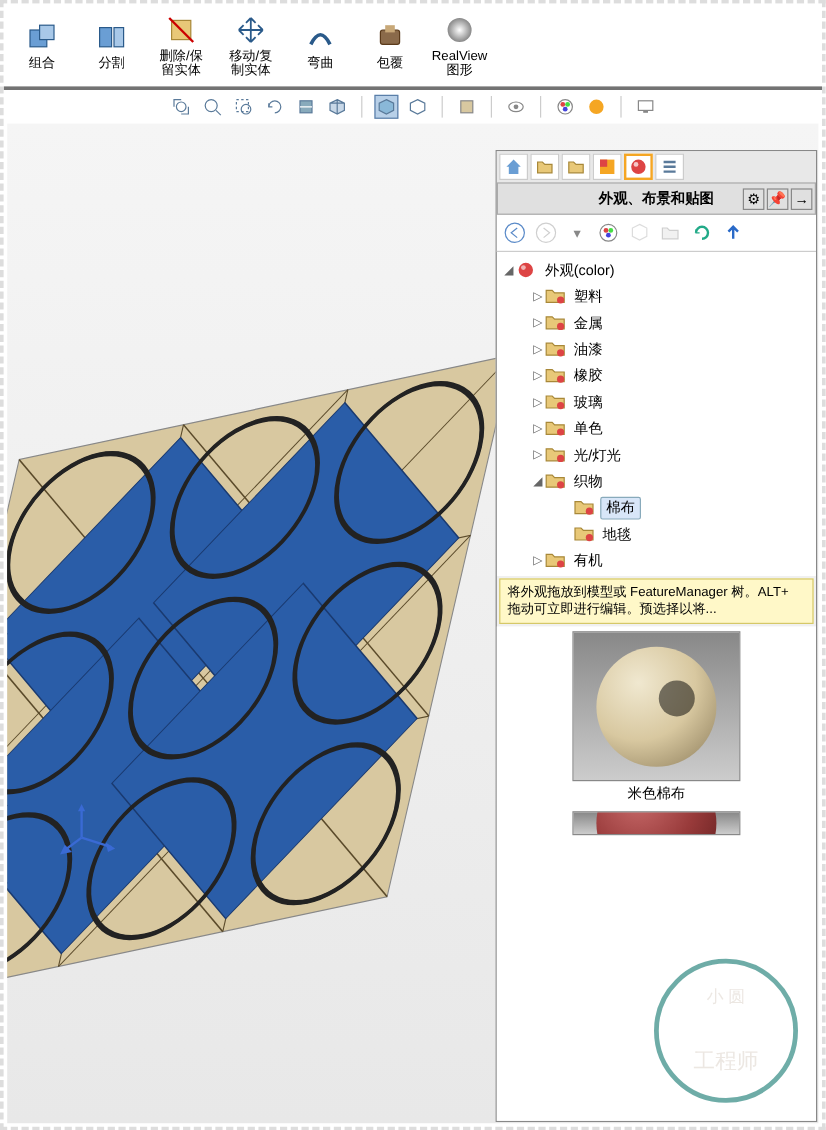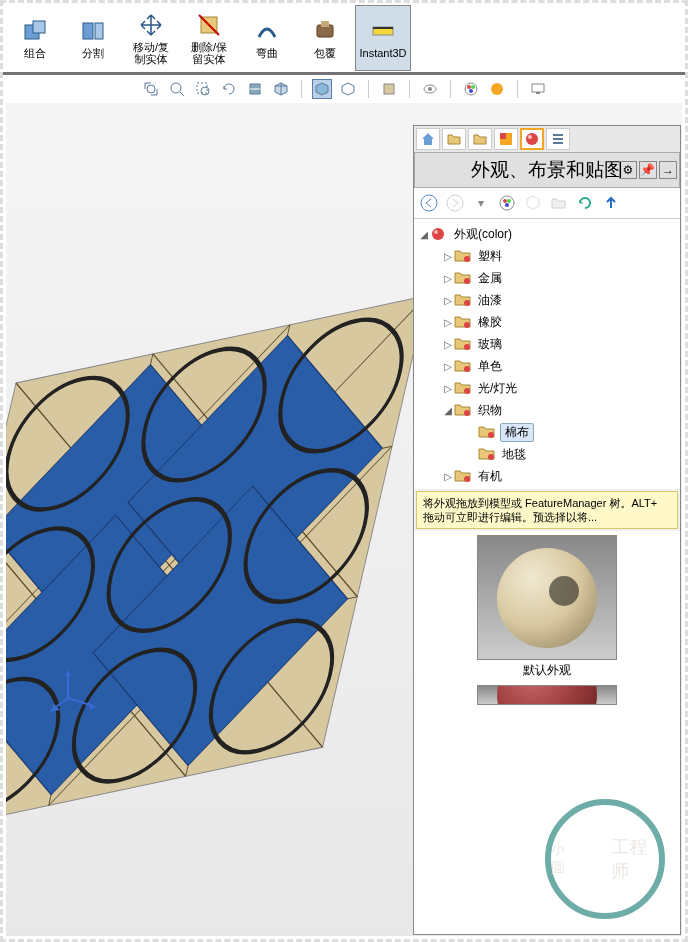--- a/index.html
+++ b/index.html
@@ -15,41 +15,41 @@
 .vb-ic svg { width: 16px; height: 16px; }
 .vsep { width: 1px; height: 18px; background: #ccc; margin: 0 4px; }
 .viewport { position: absolute; left: 3px; top: 100px; right: 3px; bottom: 3px; background: linear-gradient(#f5f5f5, #e8e8e8); overflow: hidden; }
 .model { position: absolute; left: -40px; top: 180px; width: 500px; height: 600px; }
 .triad { position: absolute; left: 42px; top: 565px; }
 .task-panel { position: absolute; right: 4px; top: 122px; width: 268px; background: #f0f0f0; border: 1px solid #888; display: flex; flex-direction: column; height: 810px; }
 .tp-tabs { display: flex; gap: 2px; padding: 2px; background: #e8e8e8; }
 .tp-tab { width: 24px; height: 22px; border: 1px solid #ccc; background: #fff; display: flex; align-items: center; justify-content: center; cursor: pointer; }
 .tp-tab.sel { border: 2px solid #f5a623; }
 .tp-title { background: #e0e0e0; border: 1px solid #aaa; padding: 4px; display: flex; align-items: center; justify-content: center; position: relative; }
-.tp-title .ttl { font-weight: normal; font-size: 19px; }
+.tp-title .ttl { font-weight: bold; font-size: 12px; }
 .tp-title .ctrls { position: absolute; right: 2px; display: flex; gap: 2px; }
 .tp-title .ctrls span { width: 18px; height: 18px; border: 1px solid #888; display: flex; align-items: center; justify-content: center; cursor: pointer; }
 .tp-tool { display: flex; gap: 4px; padding: 4px; background: #fff; border-bottom: 1px solid #ccc; align-items: center; }
 .tp-tool span { width: 22px; height: 22px; display: flex; align-items: center; justify-content: center; cursor: pointer; }
 .tree { background: #fff; overflow-y: auto; flex: 0 0 270px; padding: 4px 0; font-size: 12px; }
 .tn { display: flex; align-items: center; padding: 2px 4px; cursor: pointer; height: 22px; }
 .tn .exp { width: 12px; font-size: 10px; color: #666; text-align: center; }
 .tn .fic { width: 18px; height: 16px; margin-right: 4px; }
 .tn.sel .nl { background: #d8e6f8; border: 1px solid #8ab; padding: 0 4px; border-radius: 2px; }
 .tn .nl { padding: 0 2px; }
 .l0 { padding-left: 4px; } .l1 { padding-left: 28px; } .l2 { padding-left: 52px; }
 .def-bar { background: #fff8c8; border: 1px solid #d5c868; padding: 2px 6px; font-size: 12px; }
 .tip-bar { background: #fff8c8; border: 1px solid #d5c868; padding: 4px 6px; font-size: 11px; line-height: 14px; margin: 2px; }
 .swatches { background: #fff; overflow-y: auto; flex: 1; padding: 4px; display: flex; flex-direction: column; gap: 4px; align-items: center; }
 .sw { display: flex; flex-direction: column; align-items: center; width: 145px; }
 .sw-img { width: 140px; height: 125px; border: 1px solid #888; background: linear-gradient(#888,#ccc); display: flex; align-items: center; justify-content: center; cursor: pointer; }
 .sw-lbl { font-size: 12px; padding: 2px; }
 .ball { width: 100px; height: 100px; border-radius: 50%; position: relative; }
 .ball .hole { position: absolute; width: 30px; height: 30px; border-radius: 50%; background: rgba(0,0,0,0.5); right: 18px; top: 28px; }
-.watermark { position: absolute; right: 20px; bottom: 20px; width: 120px; height: 120px; border: 6px solid #0f766e; border-radius: 50%; display: flex; align-items: center; justify-content: center; color: #e0d8d0; font-size: 14px; opacity: 0.6; pointer-events: none; gap: 32px; }
+.watermark { position: absolute; right: 20px; bottom: 20px; width: 120px; height: 120px; border: 4px solid #0f766e; border-radius: 50%; display: flex; flex-direction: column; align-items: center; justify-content: center; color: #e0d8d0; font-size: 14px; opacity: 0.6; pointer-events: none; gap: 32px; }
 </style>
 </head>
 <body>
 
 <div class="ribbon">
   <div class="rb-btn">
     <svg class="ic">
         <rect x="4" y="8" width="14" height="14" fill="#6a9ed4" stroke="#2a5a8a"></rect>
         <rect x="12" y="4" width="12" height="12" fill="#a8c8e8" stroke="#2a5a8a"></rect>
       </svg>
@@ -57,52 +57,58 @@
   </div>
   <div class="rb-btn">
     <svg class="ic">
         <rect x="4" y="6" width="10" height="16" fill="#6a9ed4" stroke="#2a5a8a"></rect>
         <rect x="16" y="6" width="8" height="16" fill="#a8c8e8" stroke="#2a5a8a"></rect>
       </svg>
     <span class="lbl">分割</span>
   </div>
   <div class="rb-btn">
     <svg class="ic">
+        <rect x="6" y="6" width="16" height="16" fill="#e8c878" stroke="#a88838"></rect>
+        <line x1="4" y1="4" x2="24" y2="24" stroke="#c00" stroke-width="2"></line>
+      </svg>
+    <span class="lbl">删除/保
+留实体</span>
+  </div>
+  <div class="rb-btn">
+    <svg class="ic">
         <path d="M14 4 L14 24 M4 14 L24 14 M14 4 L10 8 M14 4 L18 8 M14 24 L10 20 M14 24 L18 20 M4 14 L8 10 M4 14 L8 18 M24 14 L20 10 M24 14 L20 18" stroke="#2a5a8a" stroke-width="1.5" fill="none"></path>
       </svg>
     <span class="lbl">移动/复
 制实体</span>
   </div>
   <div class="rb-btn">
     <svg class="ic">
-        <rect x="6" y="6" width="16" height="16" fill="#e8c878" stroke="#a88838"></rect>
-        <line x1="4" y1="4" x2="24" y2="24" stroke="#c00" stroke-width="2"></line>
-      </svg>
-    <span class="lbl">删除/保
-留实体</span>
-  </div>
-  <div class="rb-btn">
-    <svg class="ic">
         <path d="M6 20 Q14 4 22 20" stroke="#2a5a8a" stroke-width="3" fill="none"></path>
       </svg>
     <span class="lbl">弯曲</span>
   </div>
   <div class="rb-btn">
     <svg class="ic">
         <rect x="6" y="8" width="16" height="12" rx="2" fill="#8a6a4a" stroke="#5a3a1a"></rect>
         <rect x="10" y="4" width="8" height="6" fill="#c8a878"></rect>
       </svg>
     <span class="lbl">包覆</span>
   </div>
-  <div class="rb-btn active">
-    <svg class="ic">
-        <rect x="4" y="10" width="20" height="8" fill="#f5d838" stroke="#888"></rect>
-        <rect x="4" y="10" width="20" height="2" fill="#333"></rect>
-      </svg>
-    <span class="lbl">Instant3D</span>
+  <div class="rb-btn">
+    <svg class="ic">
+        <circle cx="14" cy="14" r="10" fill="url(#g1)"></circle>
+        <defs>
+          <radialGradient id="g1">
+            <stop offset="0" stop-color="#fff"></stop>
+            <stop offset="1" stop-color="#888"></stop>
+          </radialGradient>
+        </defs>
+      </svg>
+    <span class="lbl">RealView
+图形</span>
   </div>
 </div>
 
 <div class="view-bar">
   <span class="vb-ic">
       <svg>
         <path d="M8 2 L2 2 L2 8 M8 14 L14 14 L14 8" stroke="#5a7a9a" fill="none"></path>
         <circle cx="8" cy="8" r="4" stroke="#5a7a9a" fill="none"></circle>
       </svg>
     </span>
@@ -430,21 +436,21 @@
       </div>
   </div>
   <div class="tip-bar">将外观拖放到模型或 FeatureManager 树。ALT+ 拖动可立即进行编辑。预选择以将...</div>
   <div class="swatches">
     <div class="sw">
       <div class="sw-img">
         <div class="ball" style="background: radial-gradient(circle at 35% 30%, #f0e8d0, #d8c8a0 50%, #8a7a58);">
             <div class="hole"></div>
           </div>
       </div>
-      <span class="sw-lbl">默认外观</span>
+      <span class="sw-lbl">米色棉布</span>
     </div>
     <div class="sw">
       <div class="sw-img" style="height:20px; overflow:hidden">
         <div class="ball" style="background: radial-gradient(circle at 35% 30%, #c86a6a, #983a3a 50%, #581a1a); margin-top:0px"></div>
       </div>
     </div>
   </div>
 </div>
 
 <div class="watermark">

